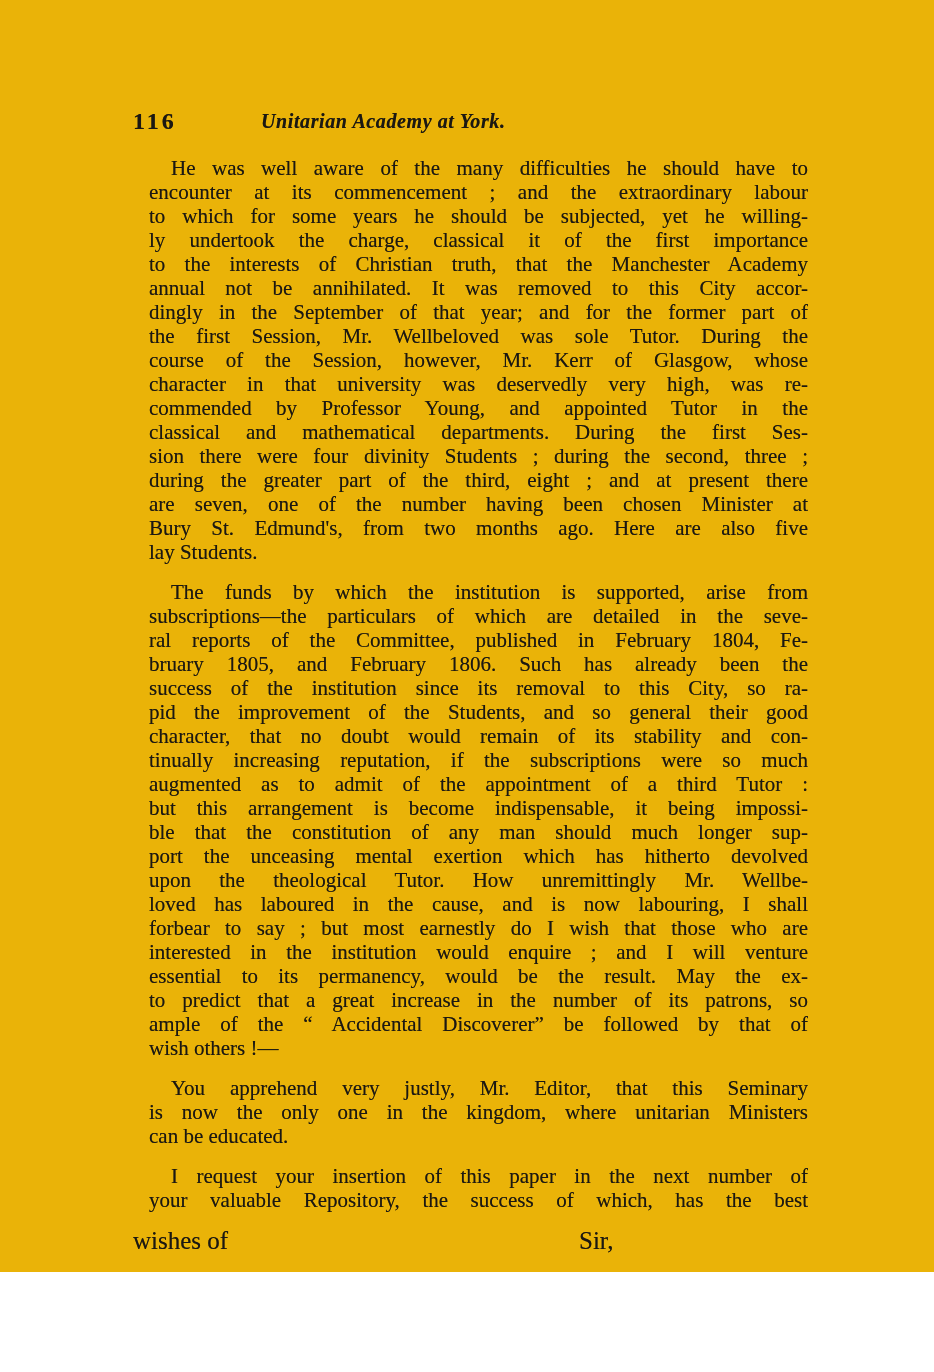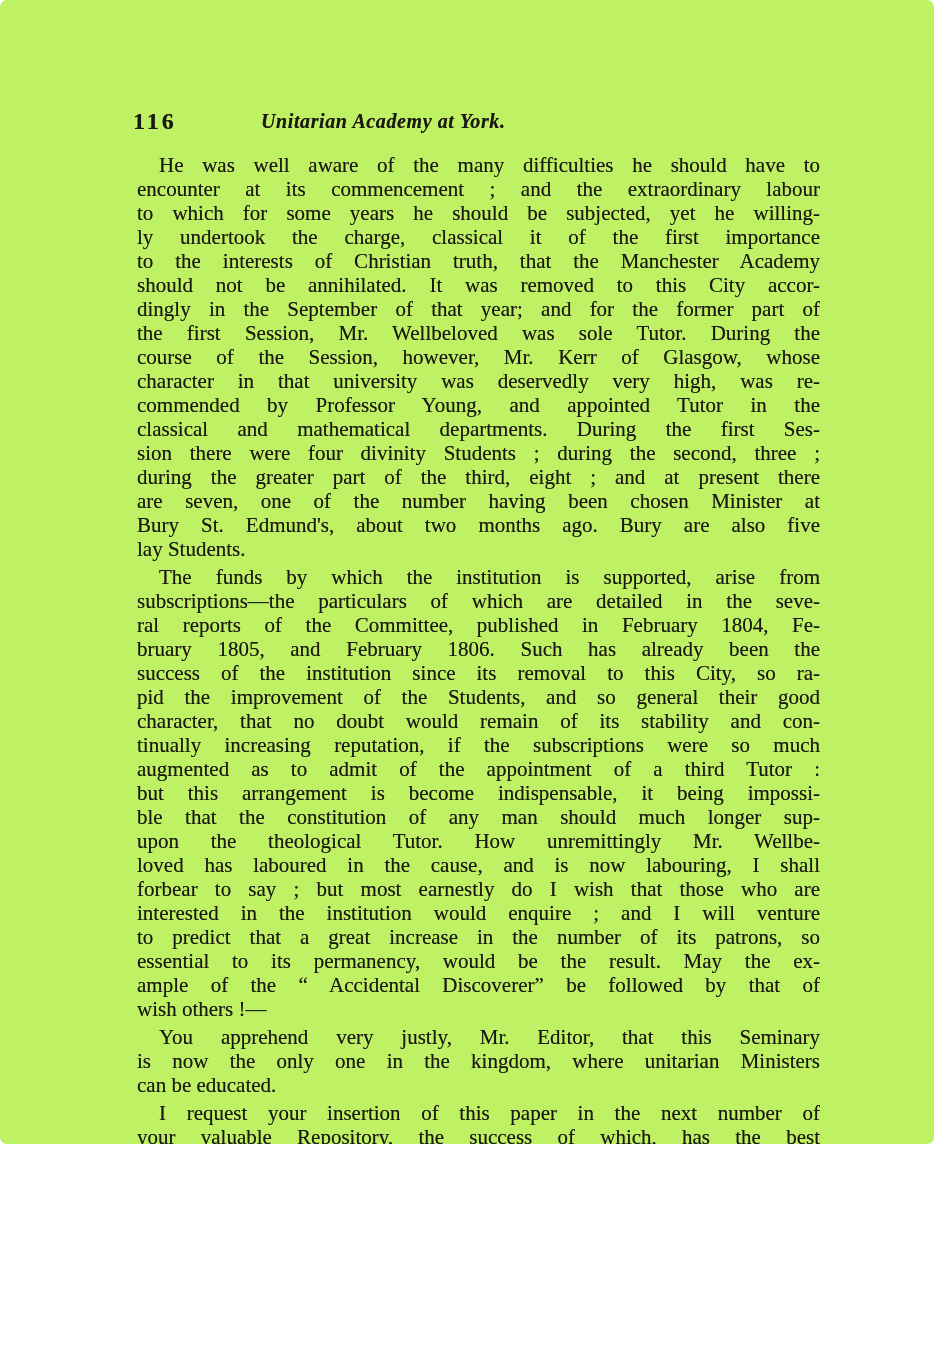--- a/index.html
+++ b/index.html
@@ -3,26 +3,25 @@
 <meta charset="utf-8">
 <style>
   html, body {
     margin: 0;
     padding: 0;
     background: #ffffff;
   }
   .page {
     position: relative;
     width: 934px;
-    height: 1144px;
-    background: #bef264;
+    height: 1272px;
+    background: #eab308;
     overflow: hidden;
     font-family: "Liberation Serif", "DejaVu Serif", serif;
     color: #1b1813;
-    border-radius: 7px;
   }
   .page-inner {
     position: absolute;
     left: 133px;
     top: 106px;
     width: 691px;
   }
   .header-row {
     position: relative;
     height: 34px;
@@ -45,21 +44,21 @@
     font-weight: bold;
     letter-spacing: 0.6px;
     line-height: 30px;
     text-shadow: 0 0 0.6px rgba(25,20,12,0.6);
   }
   .body-text {
     margin-top: 13px;
     font-size: 21px;
     text-shadow: 0 0 0.5px rgba(25,20,12,0.55);
   }
-  .paragraph { margin: 4px; }
+  .paragraph { margin: 16px; }
   .line {
     height: 24px;
     line-height: 24px;
     text-align: justify;
     text-align-last: justify;
     overflow: hidden;
   }
   .line.first { text-indent: 22px; }
   .line.last {
     text-align: center;
@@ -111,51 +110,52 @@
       <span class="running-title">Unitarian Academy at York.</span>
     </div>
 
     <div class="body-text" id="paragraphs">
         <div class="paragraph">
           <div class="line first">He was well aware of the many difficulties he should have to</div>
           <div class="line">encounter at its commencement ; and the extraordinary labour</div>
           <div class="line">to which for some years he should be subjected, yet he willing-</div>
           <div class="line">ly undertook the charge, classical it of the first importance</div>
           <div class="line">to the interests of Christian truth, that the Manchester Academy</div>
-          <div class="line">should not be annihilated.  It was removed to this City accor-</div>
+          <div class="line">annual not be annihilated.  It was removed to this City accor-</div>
           <div class="line">dingly in the September of that year; and for the former part of</div>
           <div class="line">the first Session, Mr. Wellbeloved was sole Tutor.  During the</div>
           <div class="line">course of the Session, however, Mr. Kerr of Glasgow, whose</div>
           <div class="line">character in that university was deservedly very high, was re-</div>
           <div class="line">commended by Professor Young, and appointed Tutor in the</div>
           <div class="line">classical and mathematical departments.  During the first Ses-</div>
           <div class="line">sion there were four divinity Students ; during the second, three ;</div>
           <div class="line">during the greater part of the third, eight ; and at present there</div>
           <div class="line">are seven, one of the number having been chosen Minister at</div>
-          <div class="line">Bury St. Edmund's, about two months ago.  Bury are also five</div>
+          <div class="line">Bury St. Edmund's, from two months ago.  Here are also five</div>
           <div class="line last">lay Students.</div>
         </div>
         <div class="paragraph">
           <div class="line first">The funds by which the institution is supported, arise from</div>
           <div class="line">subscriptions—the particulars of which are detailed in the seve-</div>
           <div class="line">ral reports of the Committee, published in February 1804, Fe-</div>
           <div class="line">bruary 1805, and February 1806.  Such has already been the</div>
           <div class="line">success of the institution since its removal to this City, so ra-</div>
           <div class="line">pid the improvement of the Students, and so general their good</div>
           <div class="line">character, that no doubt would remain of its stability and con-</div>
           <div class="line">tinually increasing reputation, if the subscriptions were so much</div>
           <div class="line">augmented as to admit of the appointment of a third Tutor :</div>
           <div class="line">but this arrangement is become indispensable, it being impossi-</div>
           <div class="line">ble that the constitution of any man should much longer sup-</div>
+          <div class="line">port the unceasing mental exertion which has hitherto devolved</div>
           <div class="line">upon the theological Tutor.  How unremittingly Mr. Wellbe-</div>
           <div class="line">loved has laboured in the cause, and is now labouring, I shall</div>
           <div class="line">forbear to say ; but most earnestly do I wish that those who are</div>
           <div class="line">interested in the institution would enquire ;  and I will venture</div>
+          <div class="line">essential to its permanency, would be the result.  May the ex-</div>
           <div class="line">to predict that a great increase in the number of its patrons, so</div>
-          <div class="line">essential to its permanency, would be the result.  May the ex-</div>
           <div class="line">ample of the “ Accidental Discoverer” be followed by that of</div>
           <div class="line last">wish others !—</div>
         </div>
         <div class="paragraph">
           <div class="line first">You apprehend very justly, Mr. Editor, that this Seminary</div>
           <div class="line">is now the only one in the kingdom, where unitarian Ministers</div>
           <div class="line last">can be educated.</div>
         </div>
         <div class="paragraph">
           <div class="line first">I request your insertion of this paper in the next number of</div>

